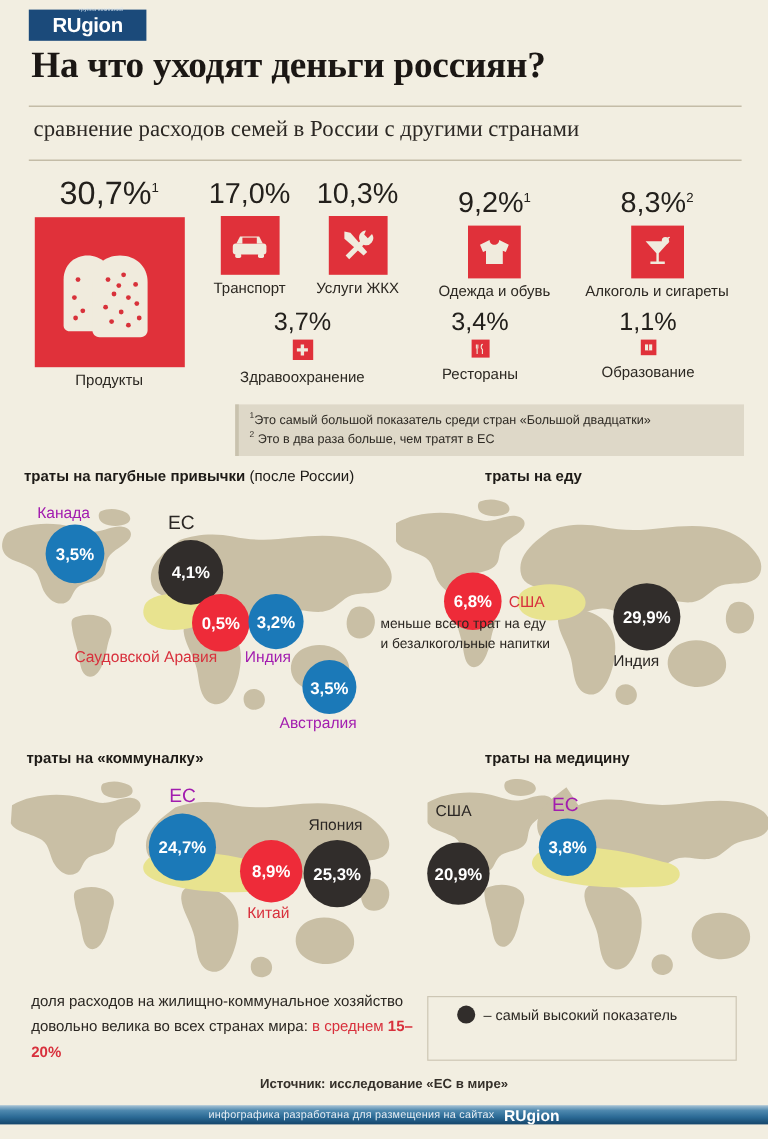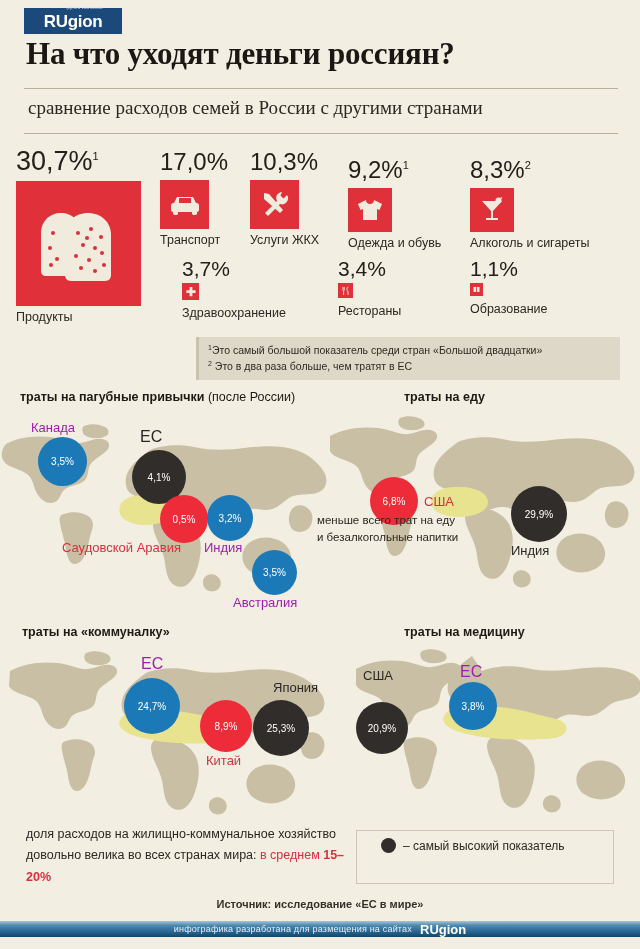--- a/index.html
+++ b/index.html
@@ -40,21 +40,21 @@
   .rule{position:absolute;left:24px;width:594px;height:1px;background:#b9b09a;}
   .rule.r1{top:88px;}
   .rule.r2{top:133px;}
   .subtitle{
     position:absolute;left:28px;top:97px;width:596px;
     font-family:"Liberation Serif", serif;
     font-size:19px;color:#2b2723;
   }
 
   
-  .stat{position:absolute;}
+  .stat{position:absolute;text-align:center;}
   .stat .pct{
     font-size:24px;color:#23201c;font-family:"Liberation Sans", sans-serif;
     white-space:nowrap;line-height:1;
   }
   .stat .pct sup{font-size:11px;vertical-align:super;}
   .stat .cap{
     font-size:12.5px;color:#2c2822;margin-top:4px;white-space:nowrap;
     font-family:"Liberation Sans", sans-serif;
   }
   .icon-sq{
@@ -100,22 +100,23 @@
   .panel-title{
     font-size:12.5px;font-weight:bold;color:#1d1a16;white-space:nowrap;
   }
   .panel-title .light{font-weight:normal;}
   .mapwrap{position:absolute;overflow:hidden;}
   .mapwrap svg{display:block;}
 
   .bubble{
     position:absolute;border-radius:50%;
     display:flex;align-items:center;justify-content:center;
-    color:#ffffff;font-size:10px;font-family:"Liberation Sans", sans-serif;
+    color:#ffffff;font-size:14px;font-family:"Liberation Sans", sans-serif;
     box-sizing:border-box;
+    font-weight:bold;
   }
   .bubble.blue{background:#1b79b8;}
   .bubble.dark{background:#312d2b;}
   .bubble.red{background:#ee2b39;}
   .blabel{position:absolute;font-size:13px;white-space:nowrap;}
   .blabel.blue{color:#a21caf;}
   .blabel.dark{color:#2b2724;}
   .blabel.red{color:#d8303c;}
   .note{position:absolute;font-size:11.5px;color:#2b2722;line-height:1.45;white-space:nowrap;}
 
@@ -394,21 +395,21 @@
         <path d="M124 70c16-6 44-6 66-2 18 3 32 8 42 10 8 2 12 7 10 12-3 7-14 8-24 8-20 1-46 1-66-3-14-3-26-6-31-12-4-6 0-10 3-13z"></path>
       </g>
     </svg>
   </div>
   <div class="blabel blue" style="left:141px;top:655px;font-size:16px;">ЕС</div>
   <div class="bubble blue" style="left:124px;top:678px;width:56px;height:56px;">24,7%</div>
 
   <div class="bubble red" style="left:200px;top:700px;width:52px;height:52px;">8,9%</div>
   <div class="blabel red" style="left:206px;top:753px;">Китай</div>
 
-  <div class="blabel dark" style="left:257px;top:680px;margin-left:16px;">Япония</div>
+  <div class="blabel dark" style="left:257px;top:680px;">Япония</div>
   <div class="bubble dark" style="left:253px;top:700px;width:56px;height:56px;">25,3%</div>
 
   <div class="panel" id="panel-medicine" style="left:404px;top:625px;">
     <div class="panel-title">
       <span>траты на медицину</span><span class="light"></span>
     </div>
   </div>
   <div class="mapwrap" style="left:356px;top:645px;width:284px;height:180px;">
     <svg width="284" height="180" viewBox="0 0 284 180">
       <g fill="#c9bfa5">

